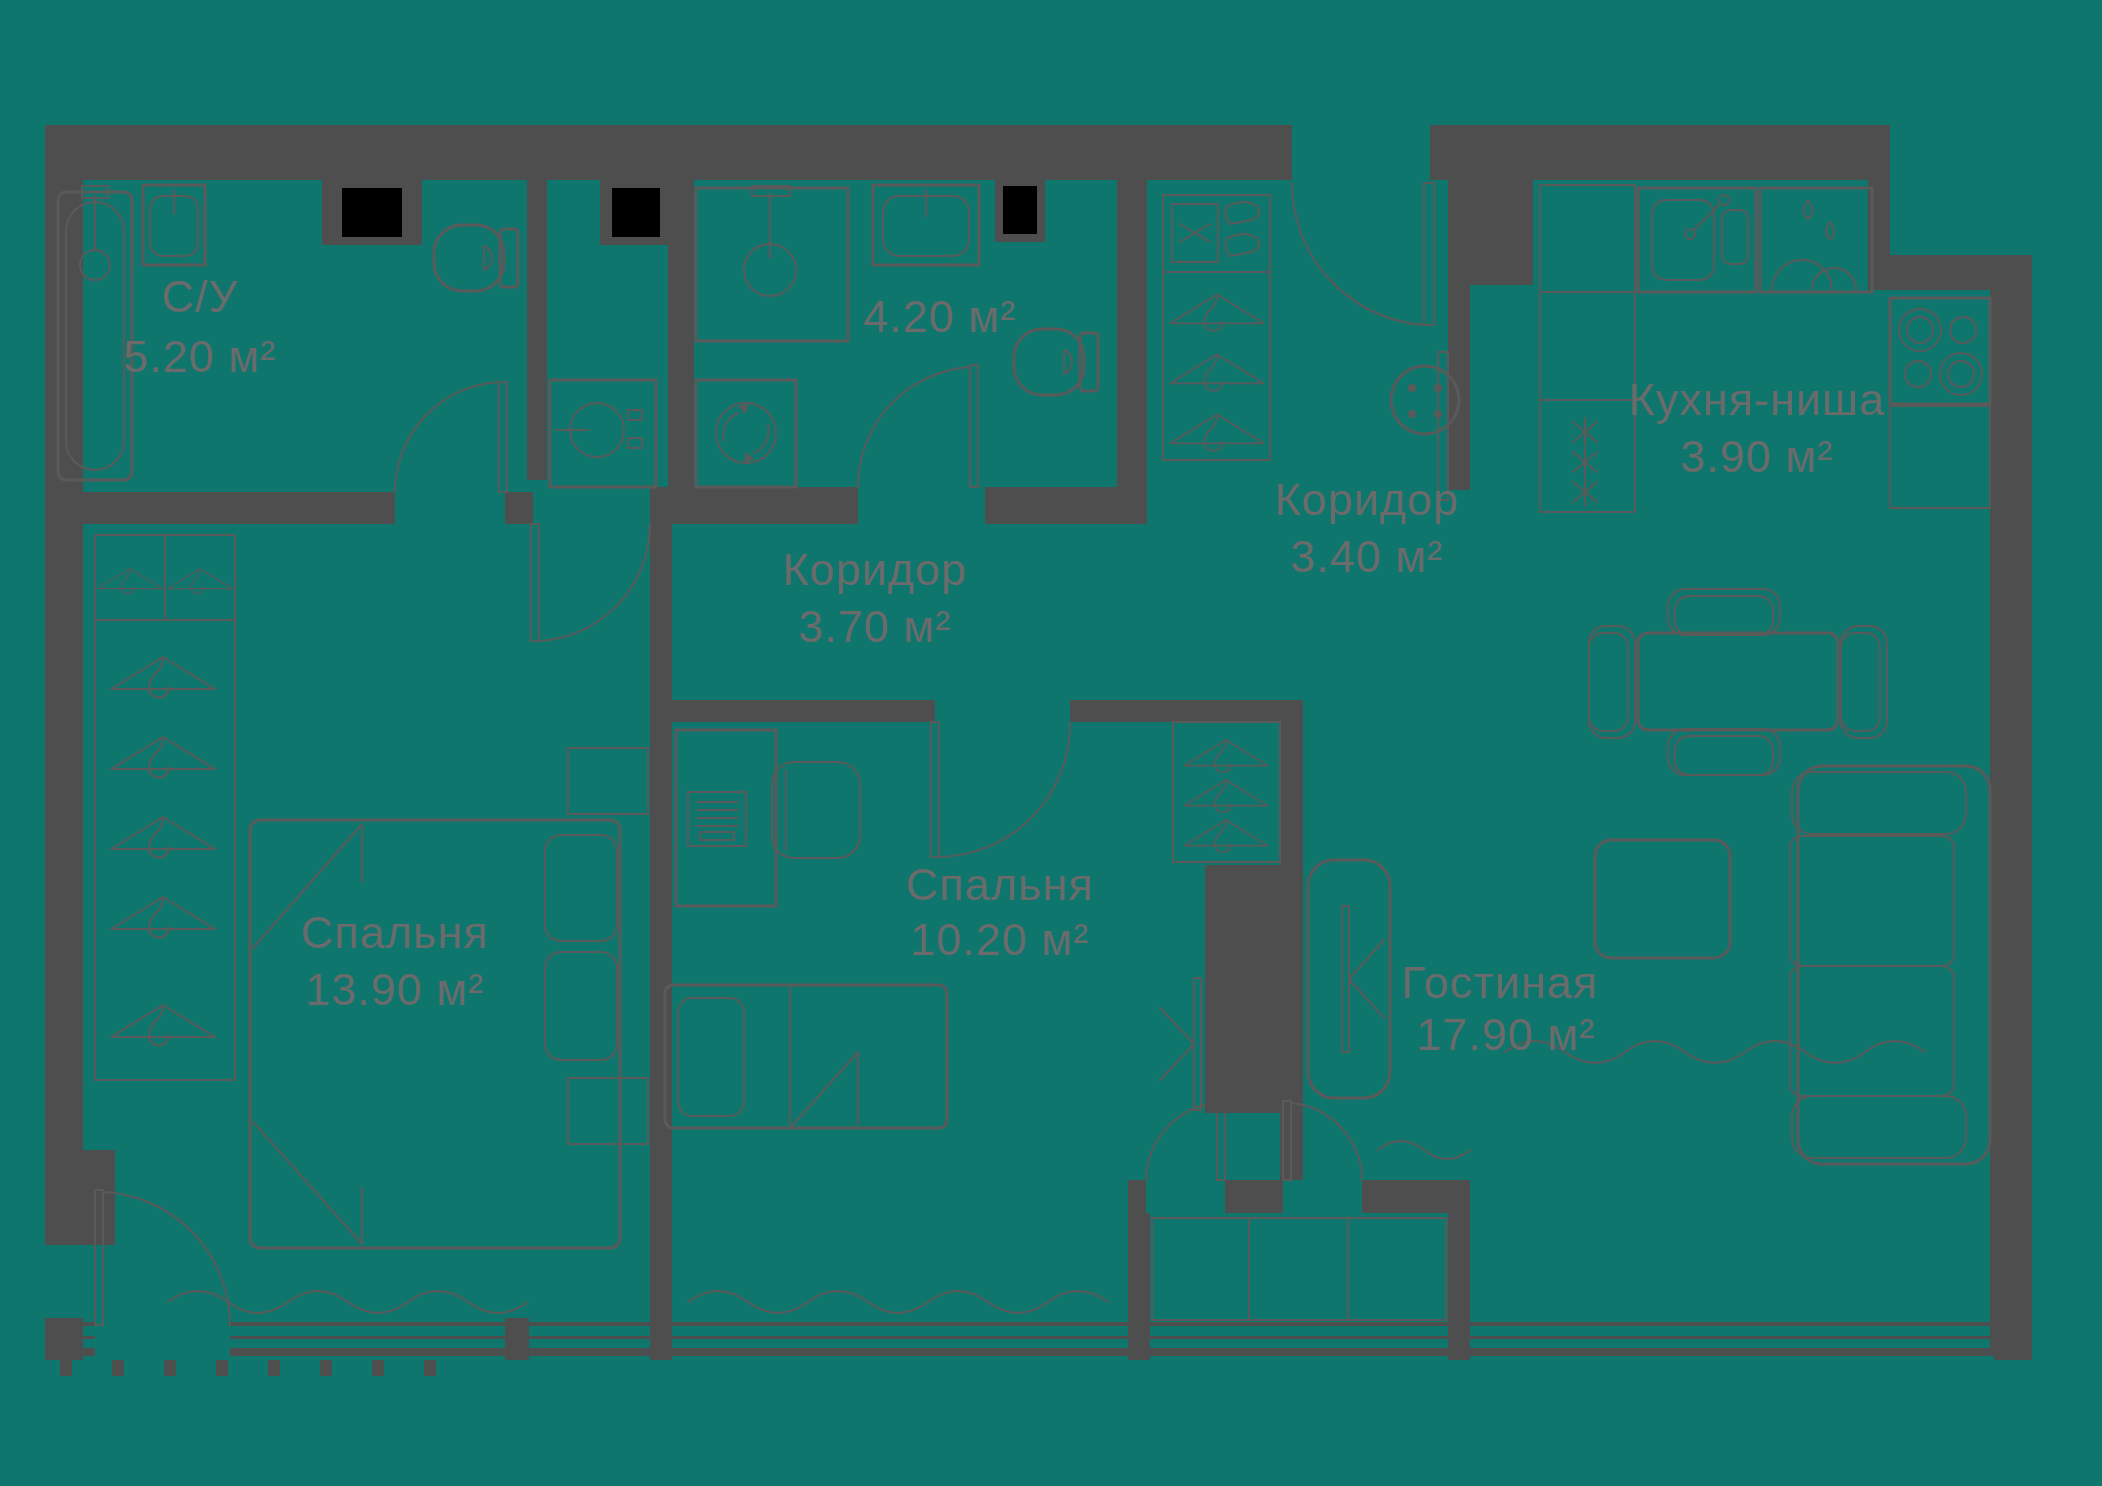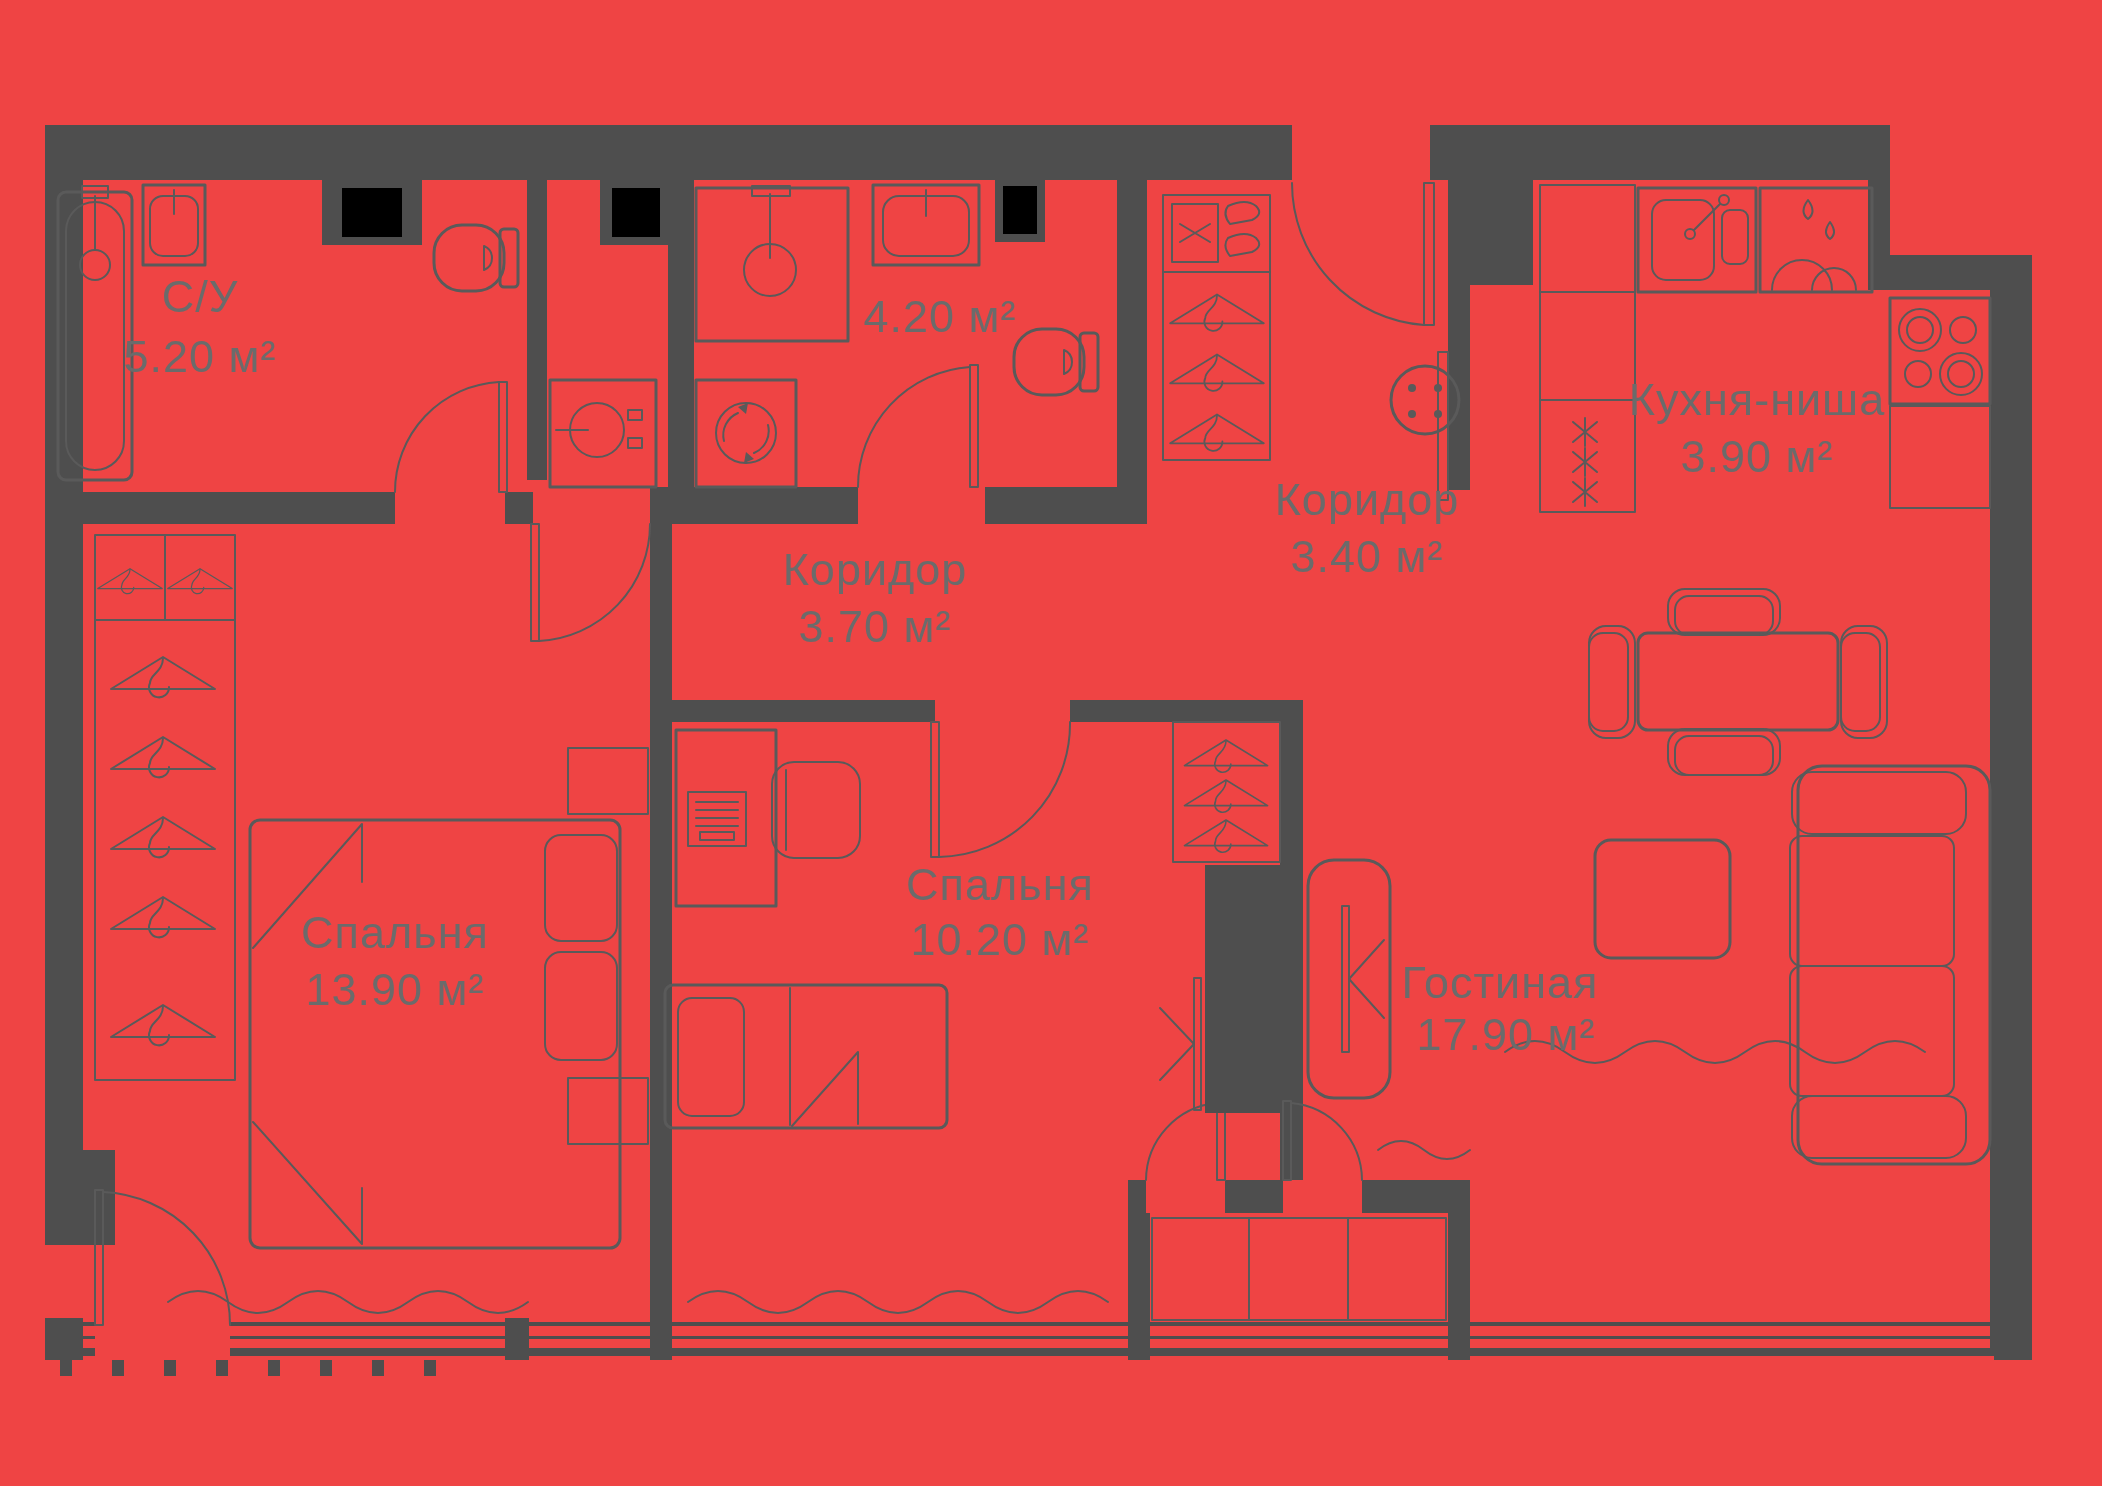--- a/index.html
+++ b/index.html
@@ -1,16 +1,16 @@
 <!DOCTYPE html>
 <html><head>
 <meta charset="utf-8">
 <style>
   html,body{margin:0;padding:0;background:#000;}
-  .stage{position:relative;width:2102px;height:1486px;background:#ef4444;overflow:hidden;text-decoration:underline;}
+  .stage{position:relative;width:2102px;height:1486px;background:#0f766e;overflow:hidden;text-decoration:underline;}
   svg{position:absolute;left:0;top:0;}
   .wall{fill:#4e4e4e;stroke:none;}
   .fx{fill:none;stroke:#5a5a5a;stroke-width:3;stroke-linecap:round;stroke-linejoin:round;}
   .fx2{fill:none;stroke:#5a5a5a;stroke-width:2;stroke-linecap:round;stroke-linejoin:round;}
   .solid{fill:#4e4e4e;}
   .roomname{font-family:"Liberation Sans",sans-serif;font-size:45px;fill:#6b6b6b;letter-spacing:1px;}
   .roomarea{font-family:"Liberation Sans",sans-serif;font-size:45px;fill:#6b6b6b;letter-spacing:1px;}
 </style>
 </head>
 <body>

